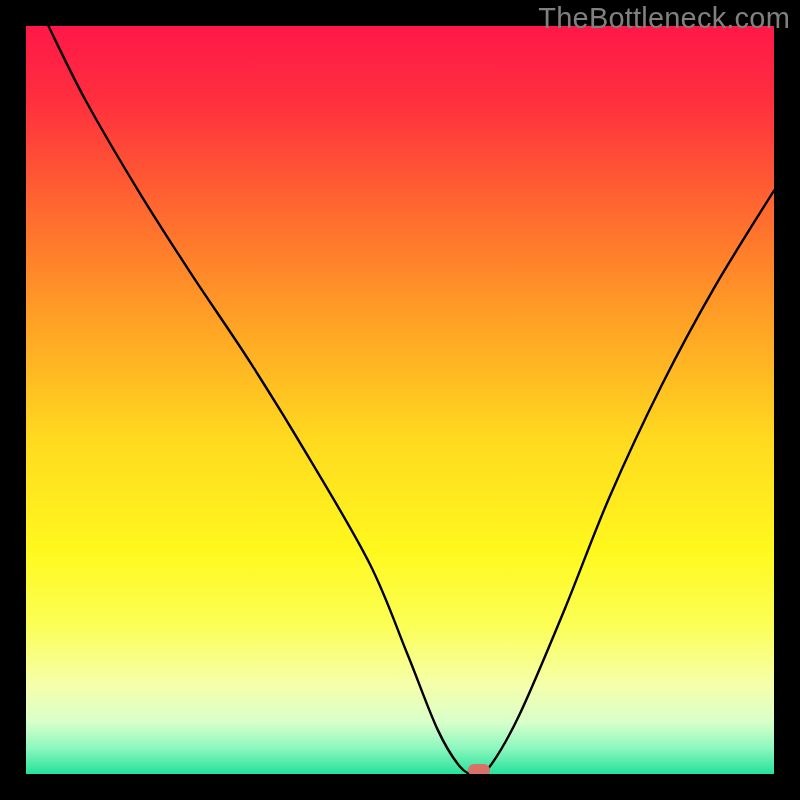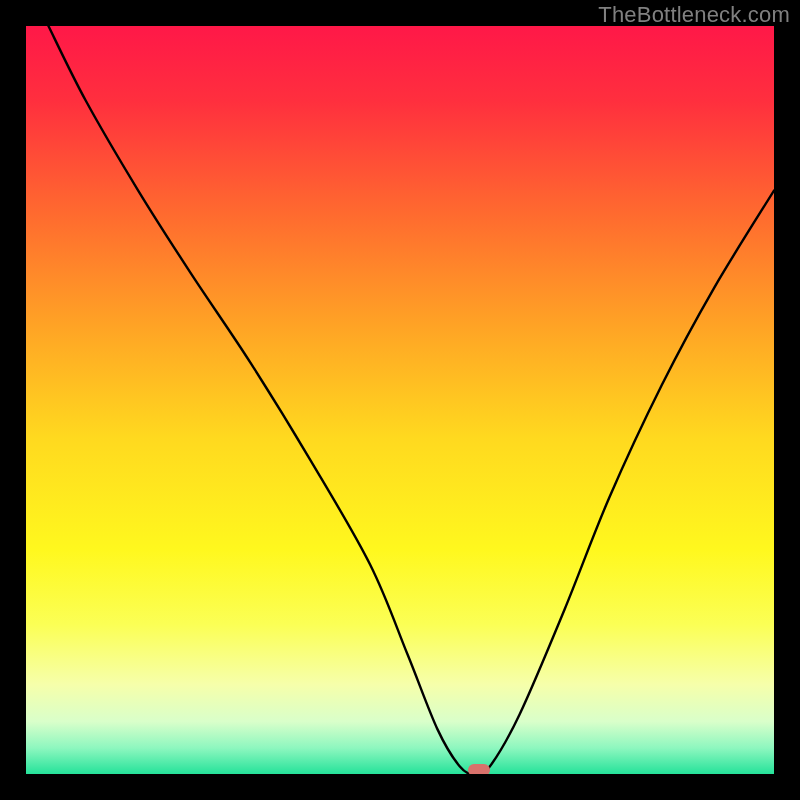--- a/index.html
+++ b/index.html
@@ -14,21 +14,21 @@
   .outer {
     position: relative;
     width: 800px;
     height: 800px;
     background: #000000;
   }
   .watermark {
     position: absolute;
     top: 2px;
     right: 10px;
-    font-size: 22px;
+    font-size: 29px;
     font-weight: 500;
     color: #808080;
     letter-spacing: 0.2px;
     z-index: 10;
   }
   .plot-area {
     position: absolute;
     left: 26px;
     top: 26px;
     width: 748px;

